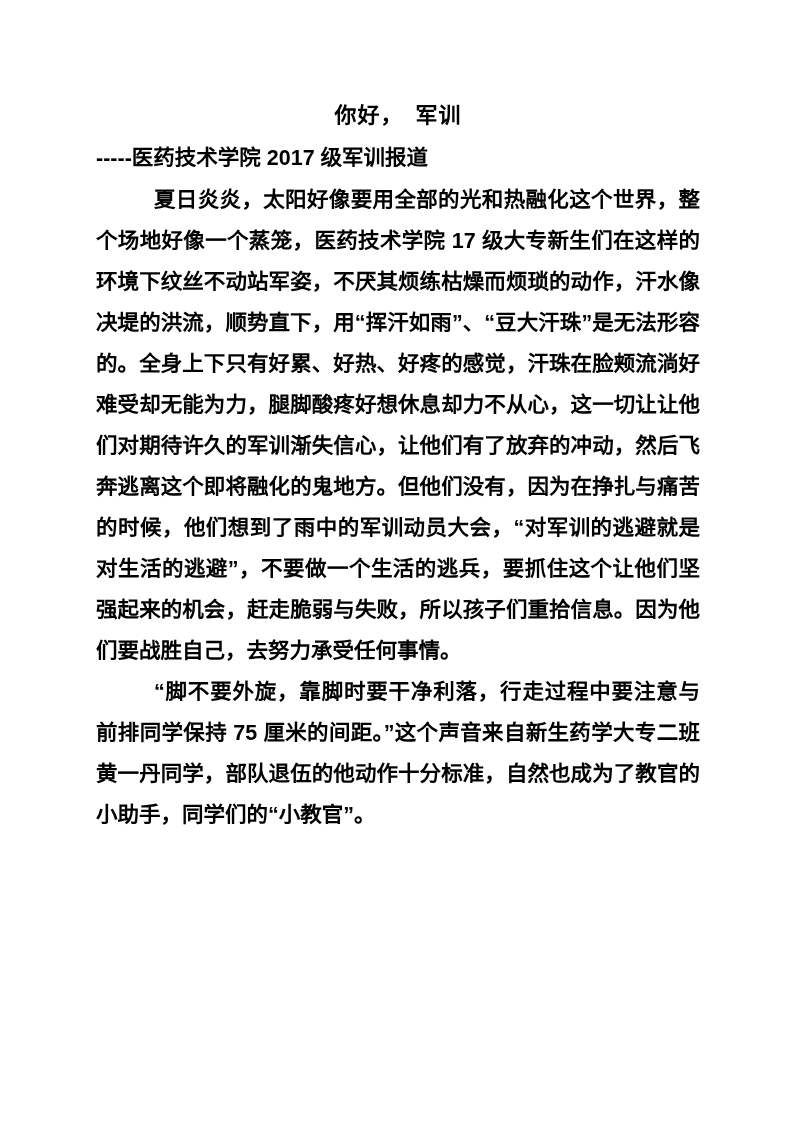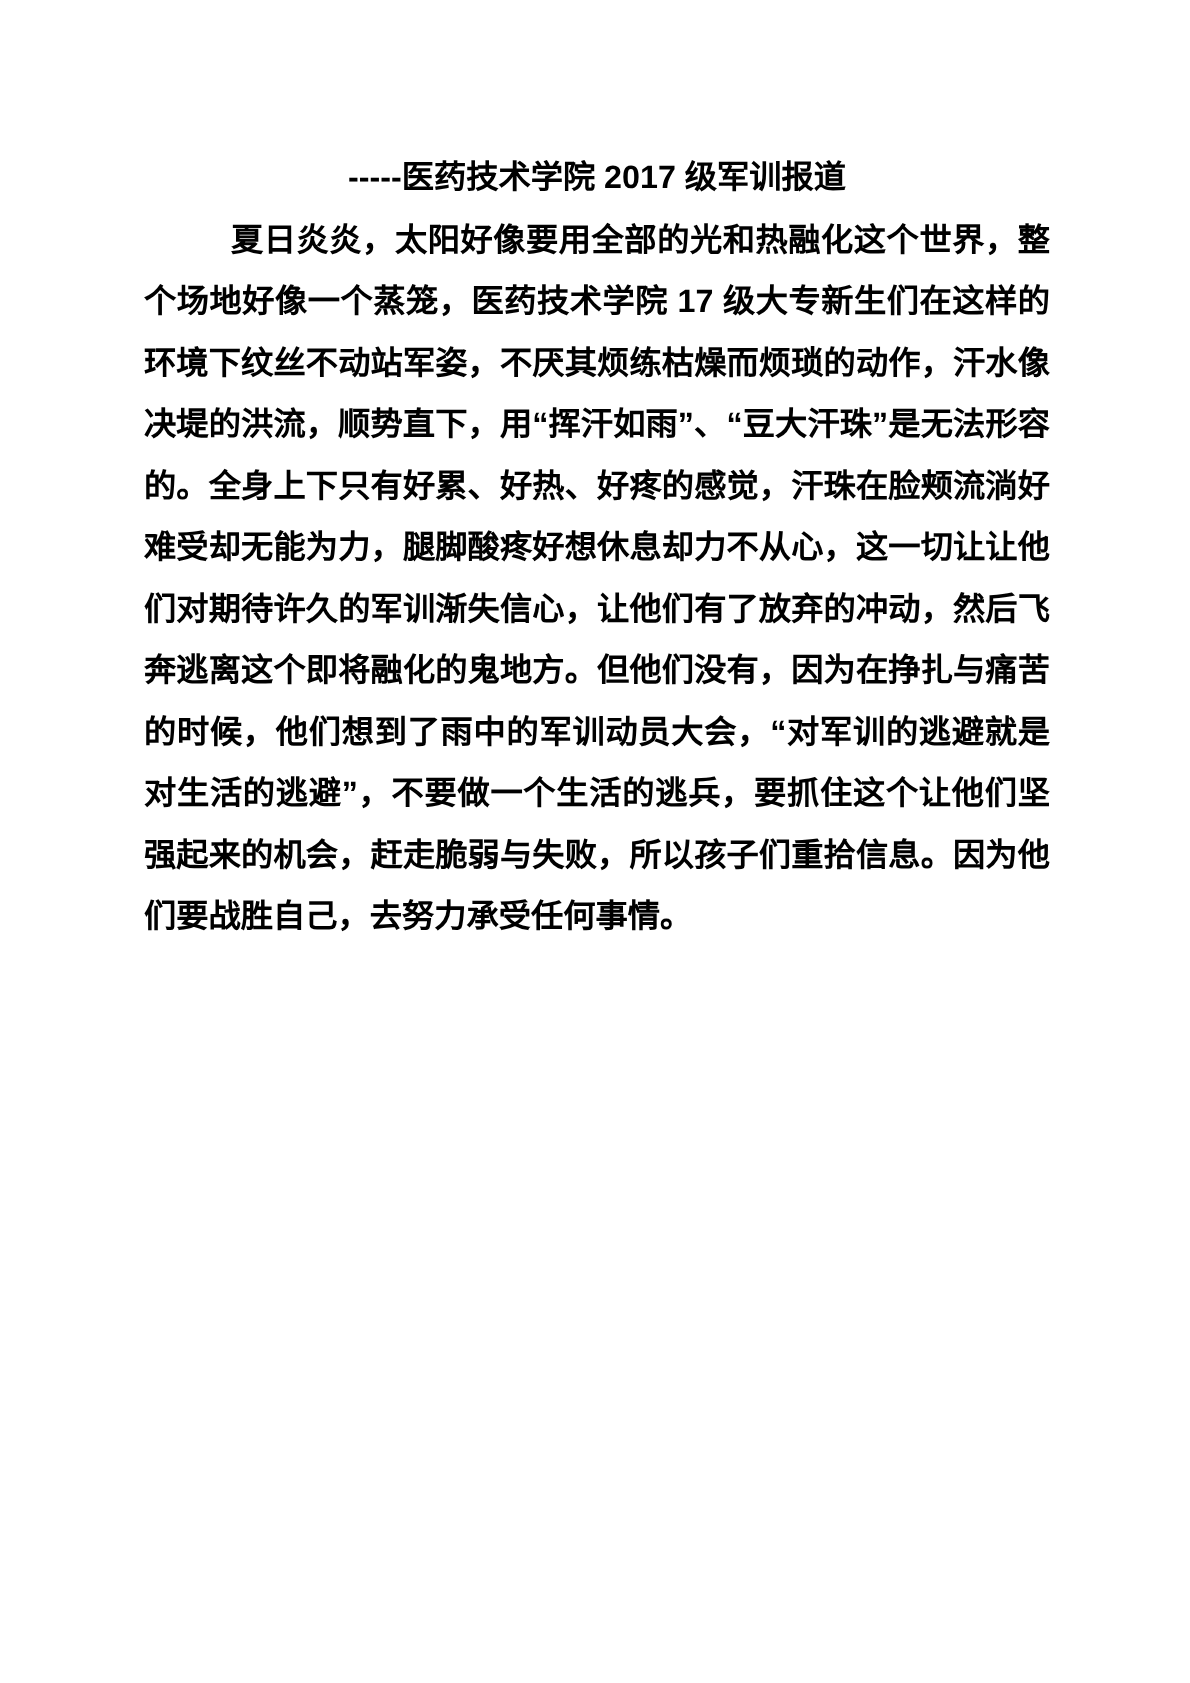--- a/index.html
+++ b/index.html
@@ -26,33 +26,34 @@
     font-weight: 700;
     text-align: center;
     line-height: 40px;
     letter-spacing: 1px;
     white-space: pre;
   }
   .subtitle {
     margin: 0;
     font-size: 21.5px;
     font-weight: 700;
-    text-align: center;
     line-height: 44px;
     white-space: pre;
   }
   .para {
     margin: 0;
     font-size: 21.5px;
     line-height: 41px;
     text-align: justify;
     text-justify: inter-ideograph;
     text-indent: 58px;
     word-break: break-all;
   }
 </style>
 </head>
 <body>
 
 <div class="page">
+  <h1 class="title">你好，　军训</h1>
   <h2 class="subtitle">-----医药技术学院 2017 级军训报道</h2>
   <p class="para">夏日炎炎，太阳好像要用全部的光和热融化这个世界，整个场地好像一个蒸笼，医药技术学院 17 级大专新生们在这样的环境下纹丝不动站军姿，不厌其烦练枯燥而烦琐的动作，汗水像决堤的洪流，顺势直下，用“挥汗如雨”、“豆大汗珠”是无法形容的。全身上下只有好累、好热、好疼的感觉，汗珠在脸颊流淌好难受却无能为力，腿脚酸疼好想休息却力不从心，这一切让让他们对期待许久的军训渐失信心，让他们有了放弃的冲动，然后飞奔逃离这个即将融化的鬼地方。但他们没有，因为在挣扎与痛苦的时候，他们想到了雨中的军训动员大会，“对军训的逃避就是对生活的逃避”，不要做一个生活的逃兵，要抓住这个让他们坚强起来的机会，赶走脆弱与失败，所以孩子们重拾信息。因为他们要战胜自己，去努力承受任何事情。</p>
+  <p class="para">“脚不要外旋，靠脚时要干净利落，行走过程中要注意与前排同学保持 75 厘米的间距。”这个声音来自新生药学大专二班黄一丹同学，部队退伍的他动作十分标准，自然也成为了教官的小助手，同学们的“小教官”。</p>
 </div>
 
 </body></html>

